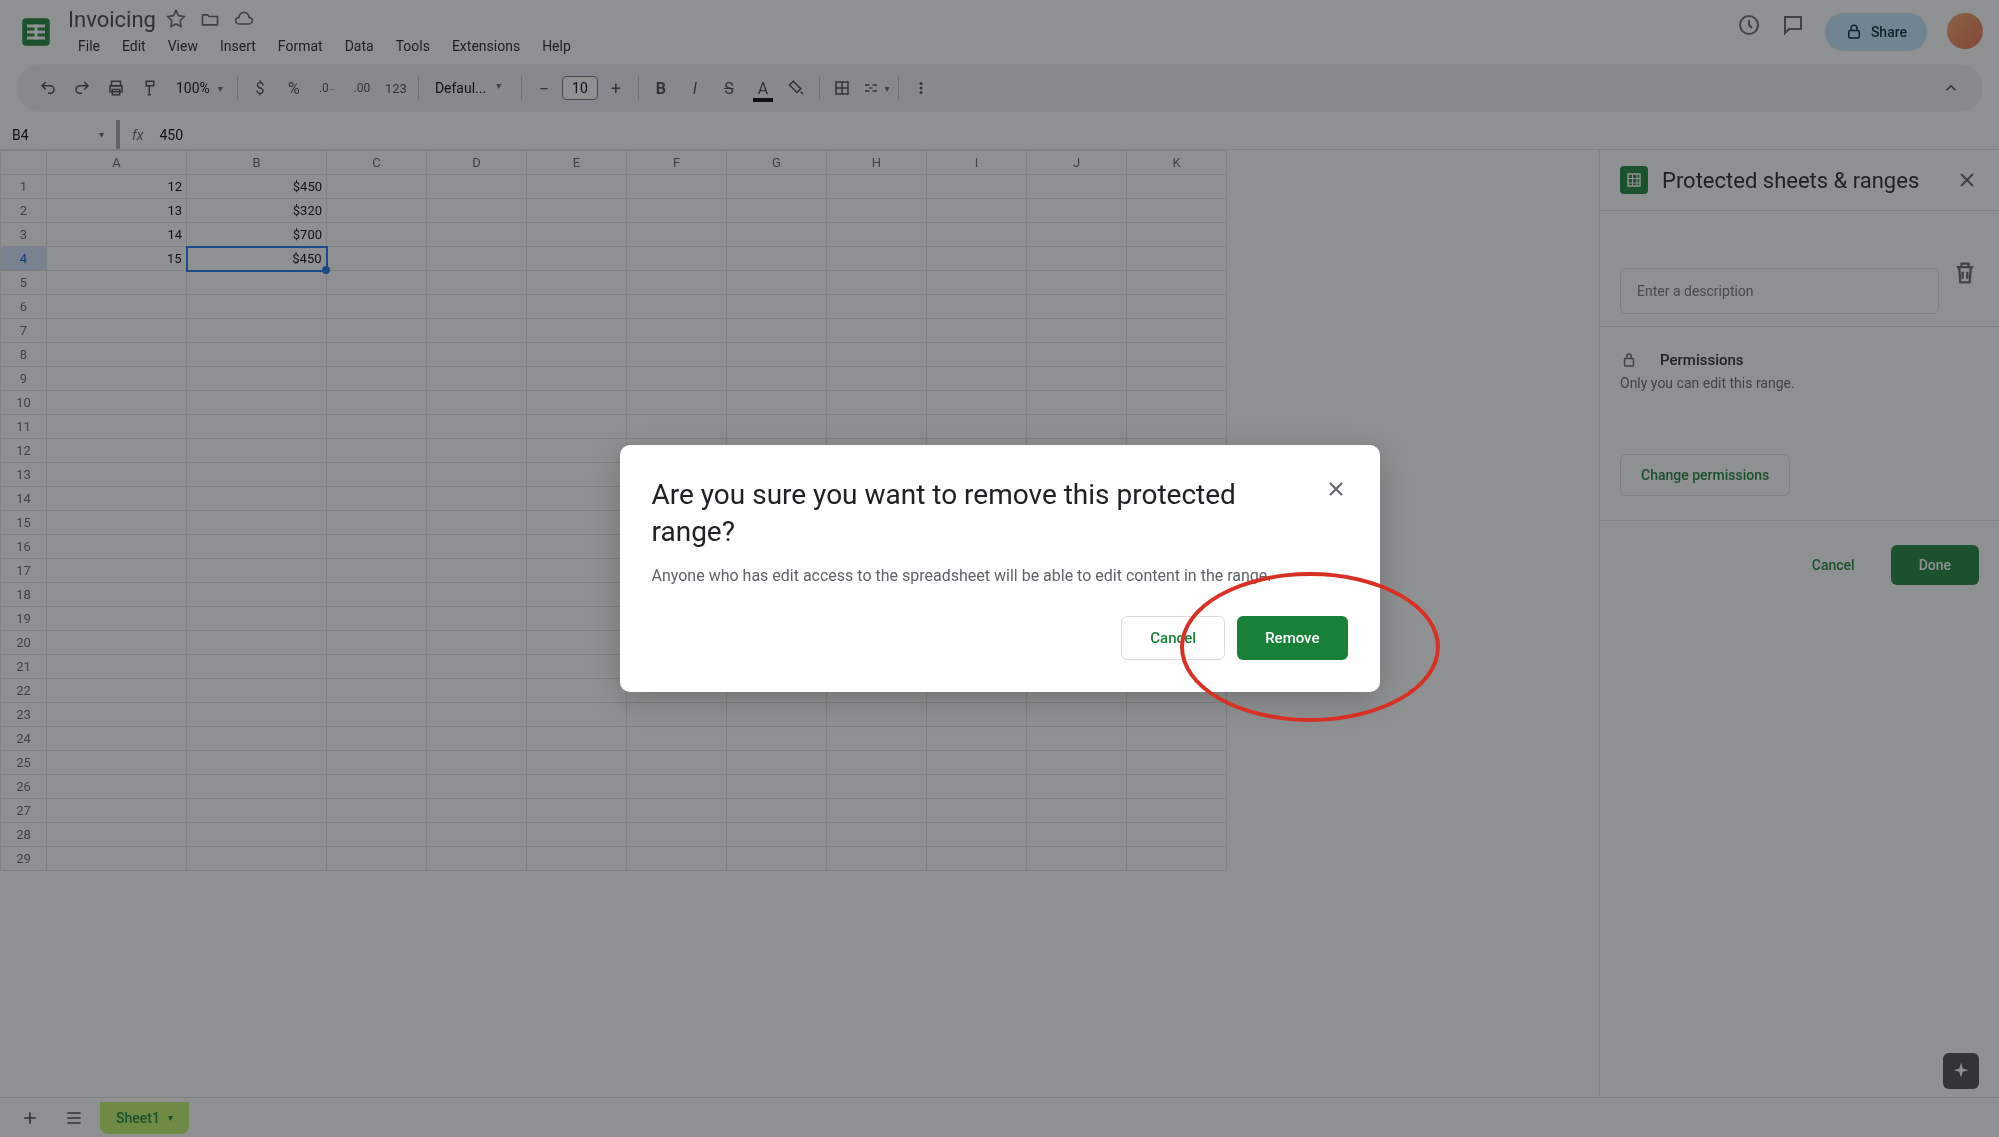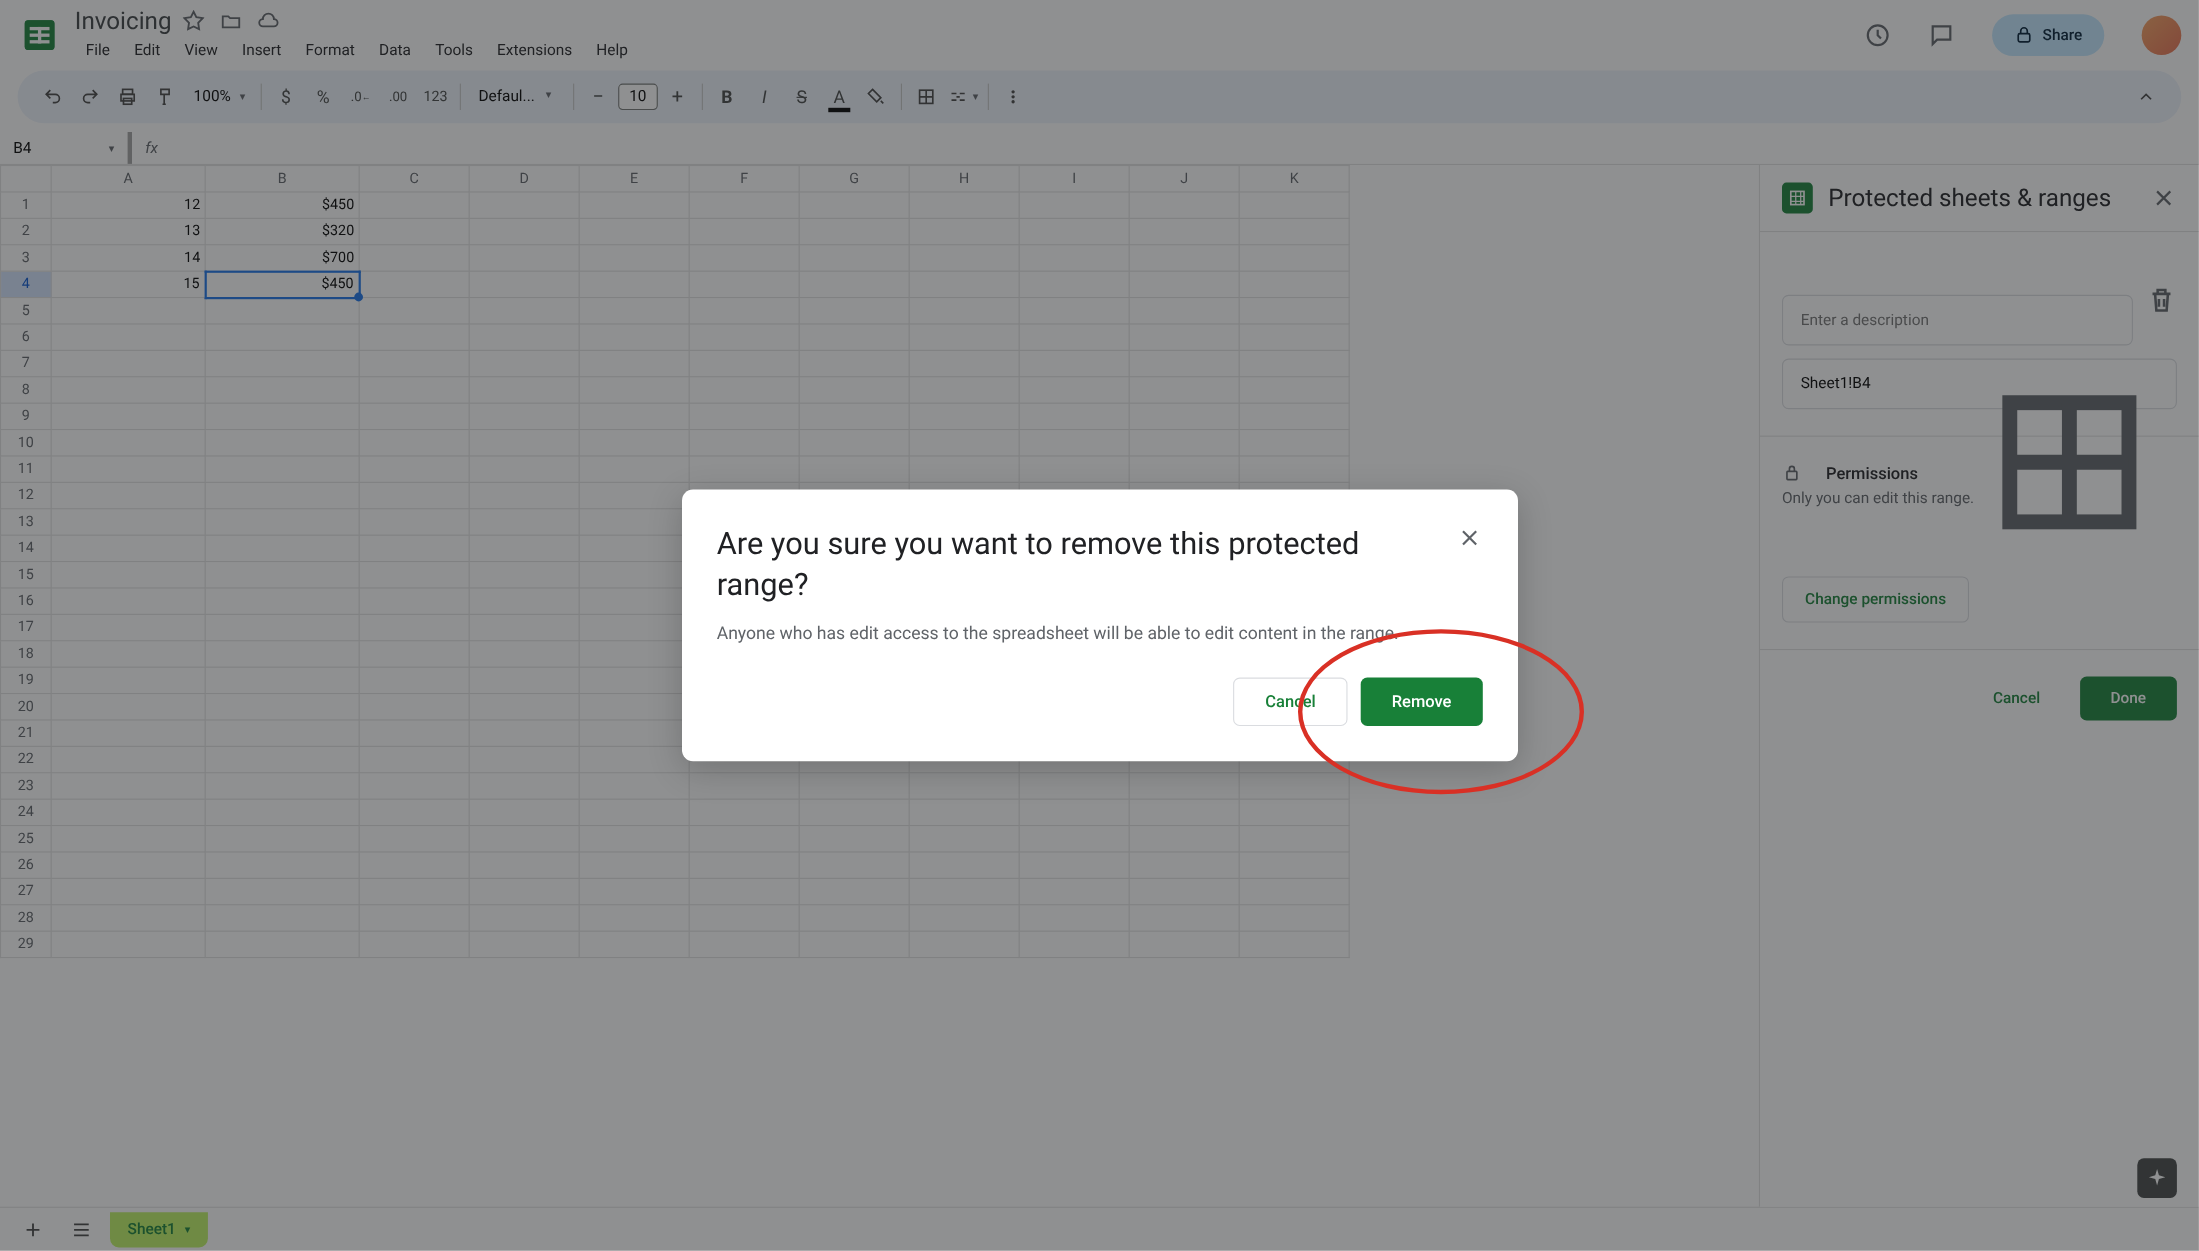--- a/index.html
+++ b/index.html
@@ -9,21 +9,21 @@
     .header { display: flex; align-items: center; padding: 8px 16px; height: 64px; }
     .logo { width: 40px; height: 40px; display: flex; align-items: center; justify-content: center; margin-right: 12px; }
     .logo svg { width: 36px; height: 36px; }
     .title-area { display: flex; flex-direction: column; flex: 1; }
     .title-row { display: flex; align-items: center; gap: 10px; }
     .doc-title { font-size: 22px; color: #3c4043; }
     .title-icons { display: flex; gap: 14px; align-items: center; }
     .title-icon { width: 20px; height: 20px; color: #5f6368; cursor: pointer; }
     .menu-bar { display: flex; gap: 2px; margin-top: 2px; }
     .menu-item { padding: 4px 10px; font-size: 14px; color: #202124; border-radius: 4px; cursor: pointer; }
-    .header-right { display: flex; align-items: center; gap: 34px; margin-left: auto; }
+    .header-right { display: flex; gap: 20px; margin-left: auto; }
     .header-icon { width: 24px; height: 24px; color: #5f6368; cursor: pointer; }
     .share-btn { display: flex; align-items: center; gap: 8px; background: #c2e7ff; padding: 10px 20px; border-radius: 24px; font-size: 14px; font-weight: 500; color: #001d35; cursor: pointer; }
     .avatar { width: 36px; height: 36px; border-radius: 50%; background: linear-gradient(135deg, #f4a261, #e76f51); }
     
     
     .toolbar { display: flex; align-items: center; padding: 6px 16px; height: 48px; background: #edf2fa; border-radius: 24px; margin: 0 16px 8px; gap: 2px; }
     .tb-btn { width: 32px; height: 32px; display: flex; align-items: center; justify-content: center; border-radius: 4px; cursor: pointer; color: #444746; }
     .tb-sep { width: 1px; height: 24px; background: #c4c7c5; margin: 0 4px; }
     .zoom-sel { padding: 4px 8px; font-size: 14px; display: flex; align-items: center; gap: 4px; cursor: pointer; }
     .font-sel { padding: 4px 10px; font-size: 14px; display: flex; align-items: flex-start; gap: 6px; cursor: pointer; min-width: 90px; }
@@ -238,20 +238,21 @@
       </svg>
     </div>
 </div>
 
 <div class="formula-bar">
   <div class="name-box">
     <span>B4</span>
     <span style="font-size:10px;color:#5f6368;">▾</span>
   </div>
   <span class="fx-label">fx</span>
+  <input class="formula-input" value="450" style="">
 </div>
 
 <div class="main">
   <div class="sheet-area">
     <div class="grid" id="grid">
         <div class="grid-row">
           <div class="grid-cell corner"></div>
           <div class="grid-cell col-header col-a">A</div>
           <div class="grid-cell col-header col-b">B</div>
           <div class="grid-cell col-header">C</div>
@@ -686,27 +687,20 @@
             <path d="M6 6l12 12M18 6L6 18"></path>
           </svg></span>
     </div>
     <div class="sidebar-body">
       <div class="desc-row">
         <input class="desc-input" placeholder="Enter a description" style="">
         <span class="trash-btn"><svg viewBox="0 0 24 24" fill="none" stroke="#5f6368" stroke-width="2">
               <path d="M5 7h14M9 7V4h6v3M7 7l1 13h8l1-13M10 11v6M14 11v6"></path>
             </svg></span>
       </div>
-      <div class="range-input">
-        <span>Sheet1!B4</span>
-        <span class="range-grid-icon"><svg viewBox="0 0 24 24" fill="none" stroke="#5f6368" stroke-width="2">
-              <rect x="4" y="4" width="16" height="16"></rect>
-              <path d="M4 12h16M12 4v16"></path>
-            </svg></span>
-      </div>
       <div class="sidebar-divider"></div>
       <div class="perm-section">
         <div class="perm-header">
           <svg width="18" height="18" viewBox="0 0 24 24" fill="none" stroke="#5f6368" stroke-width="2">
               <rect x="6" y="10" width="12" height="10" rx="1"></rect>
               <path d="M9 10V7a3 3 0 016 0v3"></path>
             </svg>
           <span>Permissions</span>
         </div>
         <div class="perm-desc">Only you can edit this range.</div>

